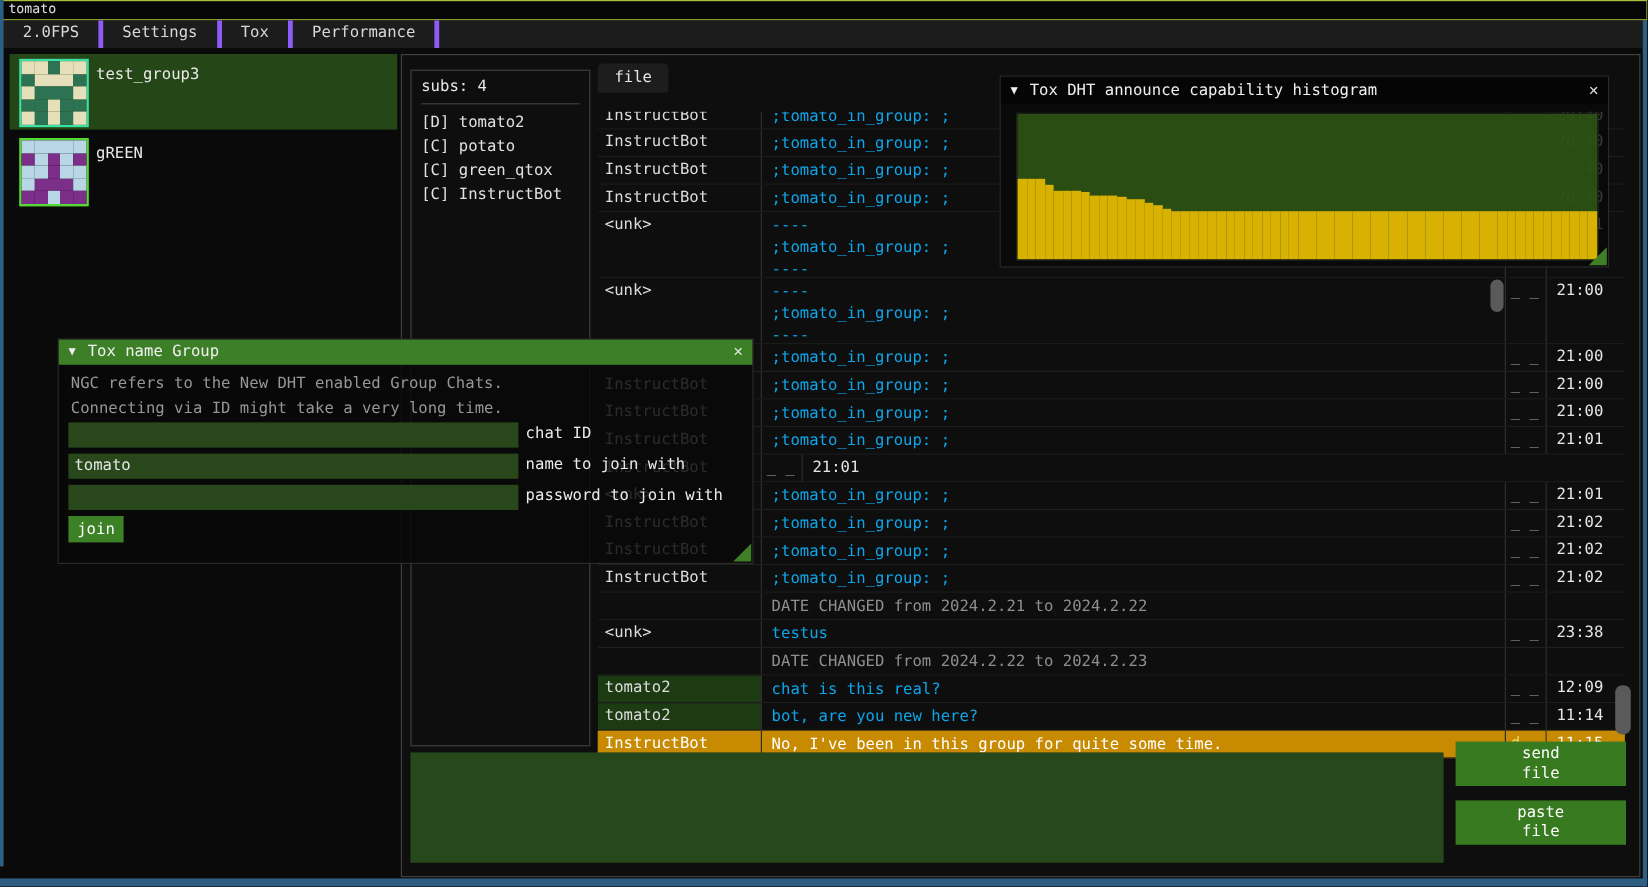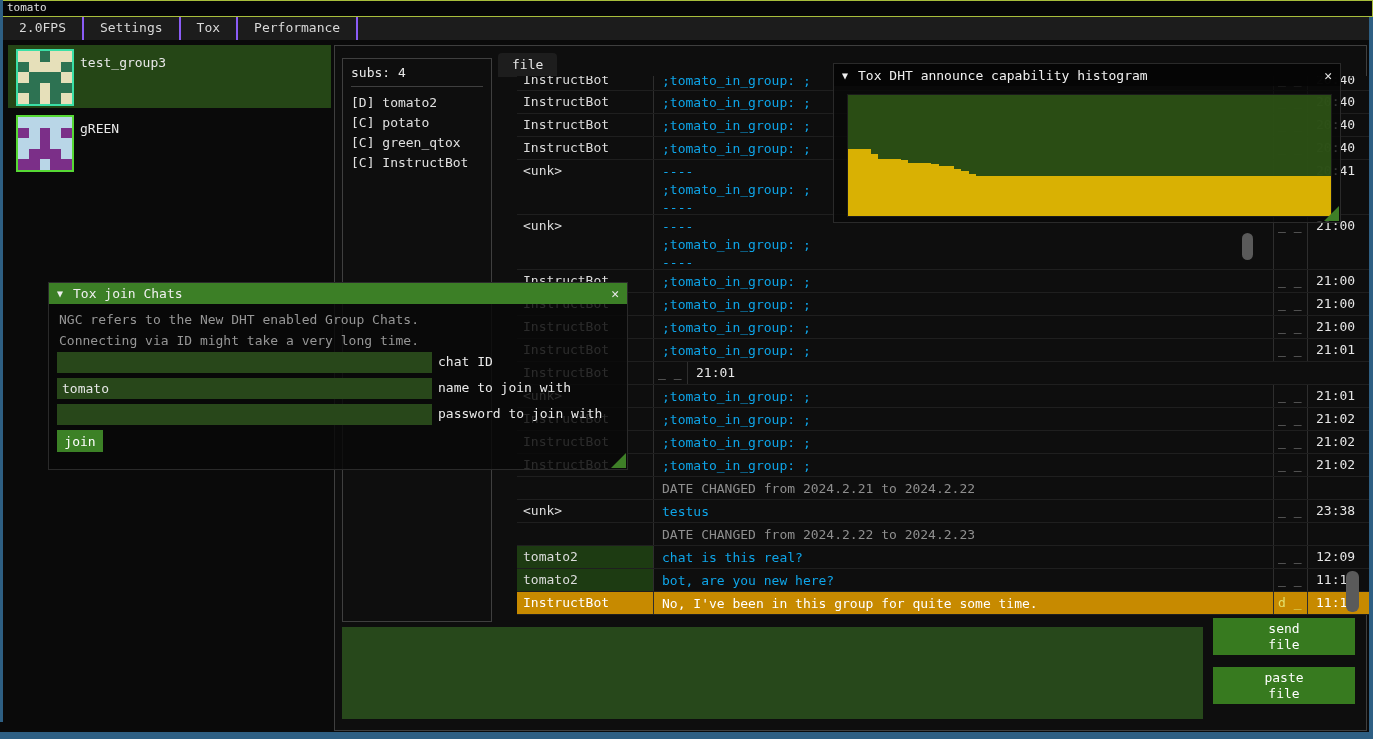--- a/index.html
+++ b/index.html
@@ -17,21 +17,21 @@
   }
   .edge { position:absolute; background:#2e5f83; }
   #edge-left  { left:0; top:17; width:3px;  height:722px; }
   #edge-right { left:1369px; top:17px; width:4px; height:722px; }
   #edge-bottom{ left:0; top:732px; width:1373px; height:7px; }
   
   #menubar {
     position:absolute; left:3px; top:17px; width:1366px; height:23px;
     background:#1c1c1c; display:flex; align-items:stretch;
   }
-  .menu-item { padding:3px 16px 0 16px; border-right:2px solid #8b5cf6; color:#d8d8d8; cursor:default; }
+  .menu-item { padding:3px 16px 0 16px; border-right:4px solid #8b5cf6; color:#d8d8d8; cursor:default; }
   
   #sidebar { position:absolute; left:3px; top:40px; width:330px; height:692px; }
   .group-row { position:absolute; left:5px; width:323px; }
   .group-row.selected { background:#254616; }
   .g-avatar {
     position:absolute; left:8px; top:4px; width:58px; height:57px;
     border:2px solid #3ae0a6; display:grid;
     grid-template-columns:repeat(5,1fr); grid-template-rows:repeat(5,1fr);
   }
   .g-label { position:absolute; left:72px; top:10px; color:#e8e8e8; }
@@ -45,21 +45,21 @@
     border:1px solid #3f3f3f; background:#0e0e0e; padding:6px 8px;
   }
   #subs-header { color:#e8e8e8; }
   #subs-sep { border:none; border-top:1px solid #3f3f3f; margin:6px 0 6px 0; }
   .sub-member { line-height:20px; color:#e0e0e0; white-space:pre; }
   #tab-debug {
     position:absolute; left:163px; top:7px; height:24px; padding:4px 14px;
     background:#1d1d1d; border-radius:4px 4px 0 0; color:#e6e6e6;
   }
   
-  #msg-table { position:absolute; left:163px; top:30px; width:856px; height:539px; overflow:hidden;margin-left:19px; }
+  #msg-table { position:absolute; left:163px; top:47px; width:856px; height:539px; overflow:hidden; }
   .mrow { display:flex; height:23px; border-bottom:1px solid #1f1f1f; background:#0e0e0e; }
   .mrow > div { overflow:hidden; }
   .c-name  { width:137px; padding:3px 0 0 6px; border-right:1px solid #2e2e2e; color:#dcdcdc; }
   .c-msg   { width:620px; padding:3px 0 0 8px; border-right:1px solid #2e2e2e; color:#0ea5e9; white-space:pre-line; line-height:18px; }
   .c-status{ width:34px;  padding:3px 0 0 4px; border-right:1px solid #2e2e2e; color:#8f8f8f; white-space:pre; }
   .c-time  { flex:1; padding:3px 0 0 8px; color:#e6e6e6; }
   .mrow.multi { height:55px; }
   .mrow.clip  { height:15px; }
   .mrow.clip span { position:relative; top:-7px; display:inline-block; }
   .mrow.date .c-msg { color:#8f8f8f; }
@@ -411,21 +411,21 @@
         <div class="hbar" style="height: 33%; background: rgb(217, 177, 3);"></div>
         <div class="hbar" style="height: 33%; background: rgb(217, 177, 3);"></div>
         <div class="hbar" style="height: 33%; background: rgb(217, 177, 3);"></div>
       </div>
     <div class="resize-grip"></div>
   </div>
 
   <div class="float-win" id="join-window">
     <div class="win-title">
       <span class="collapse">▼</span>
-      <span class="title-text">Tox join Chats</span>
+      <span class="title-text">Tox name Group</span>
       <span class="close-x">✕</span>
     </div>
     <div class="join-note" id="join-note2">Connecting via ID might take a very long time.</div>
     <div class="join-note" id="join-note1">NGC refers to the New DHT enabled Group Chats.</div>
     <input class="join-field" id="jf-0" value="" style="">
     <div class="join-label" id="jl-0">chat ID</div>
     <input class="join-field" id="jf-1" value="tomato" style="">
     <div class="join-label" id="jl-1">name to join with</div>
     <input class="join-field" id="jf-2" value="" style="">
     <div class="join-label" id="jl-2">password to join with</div>

